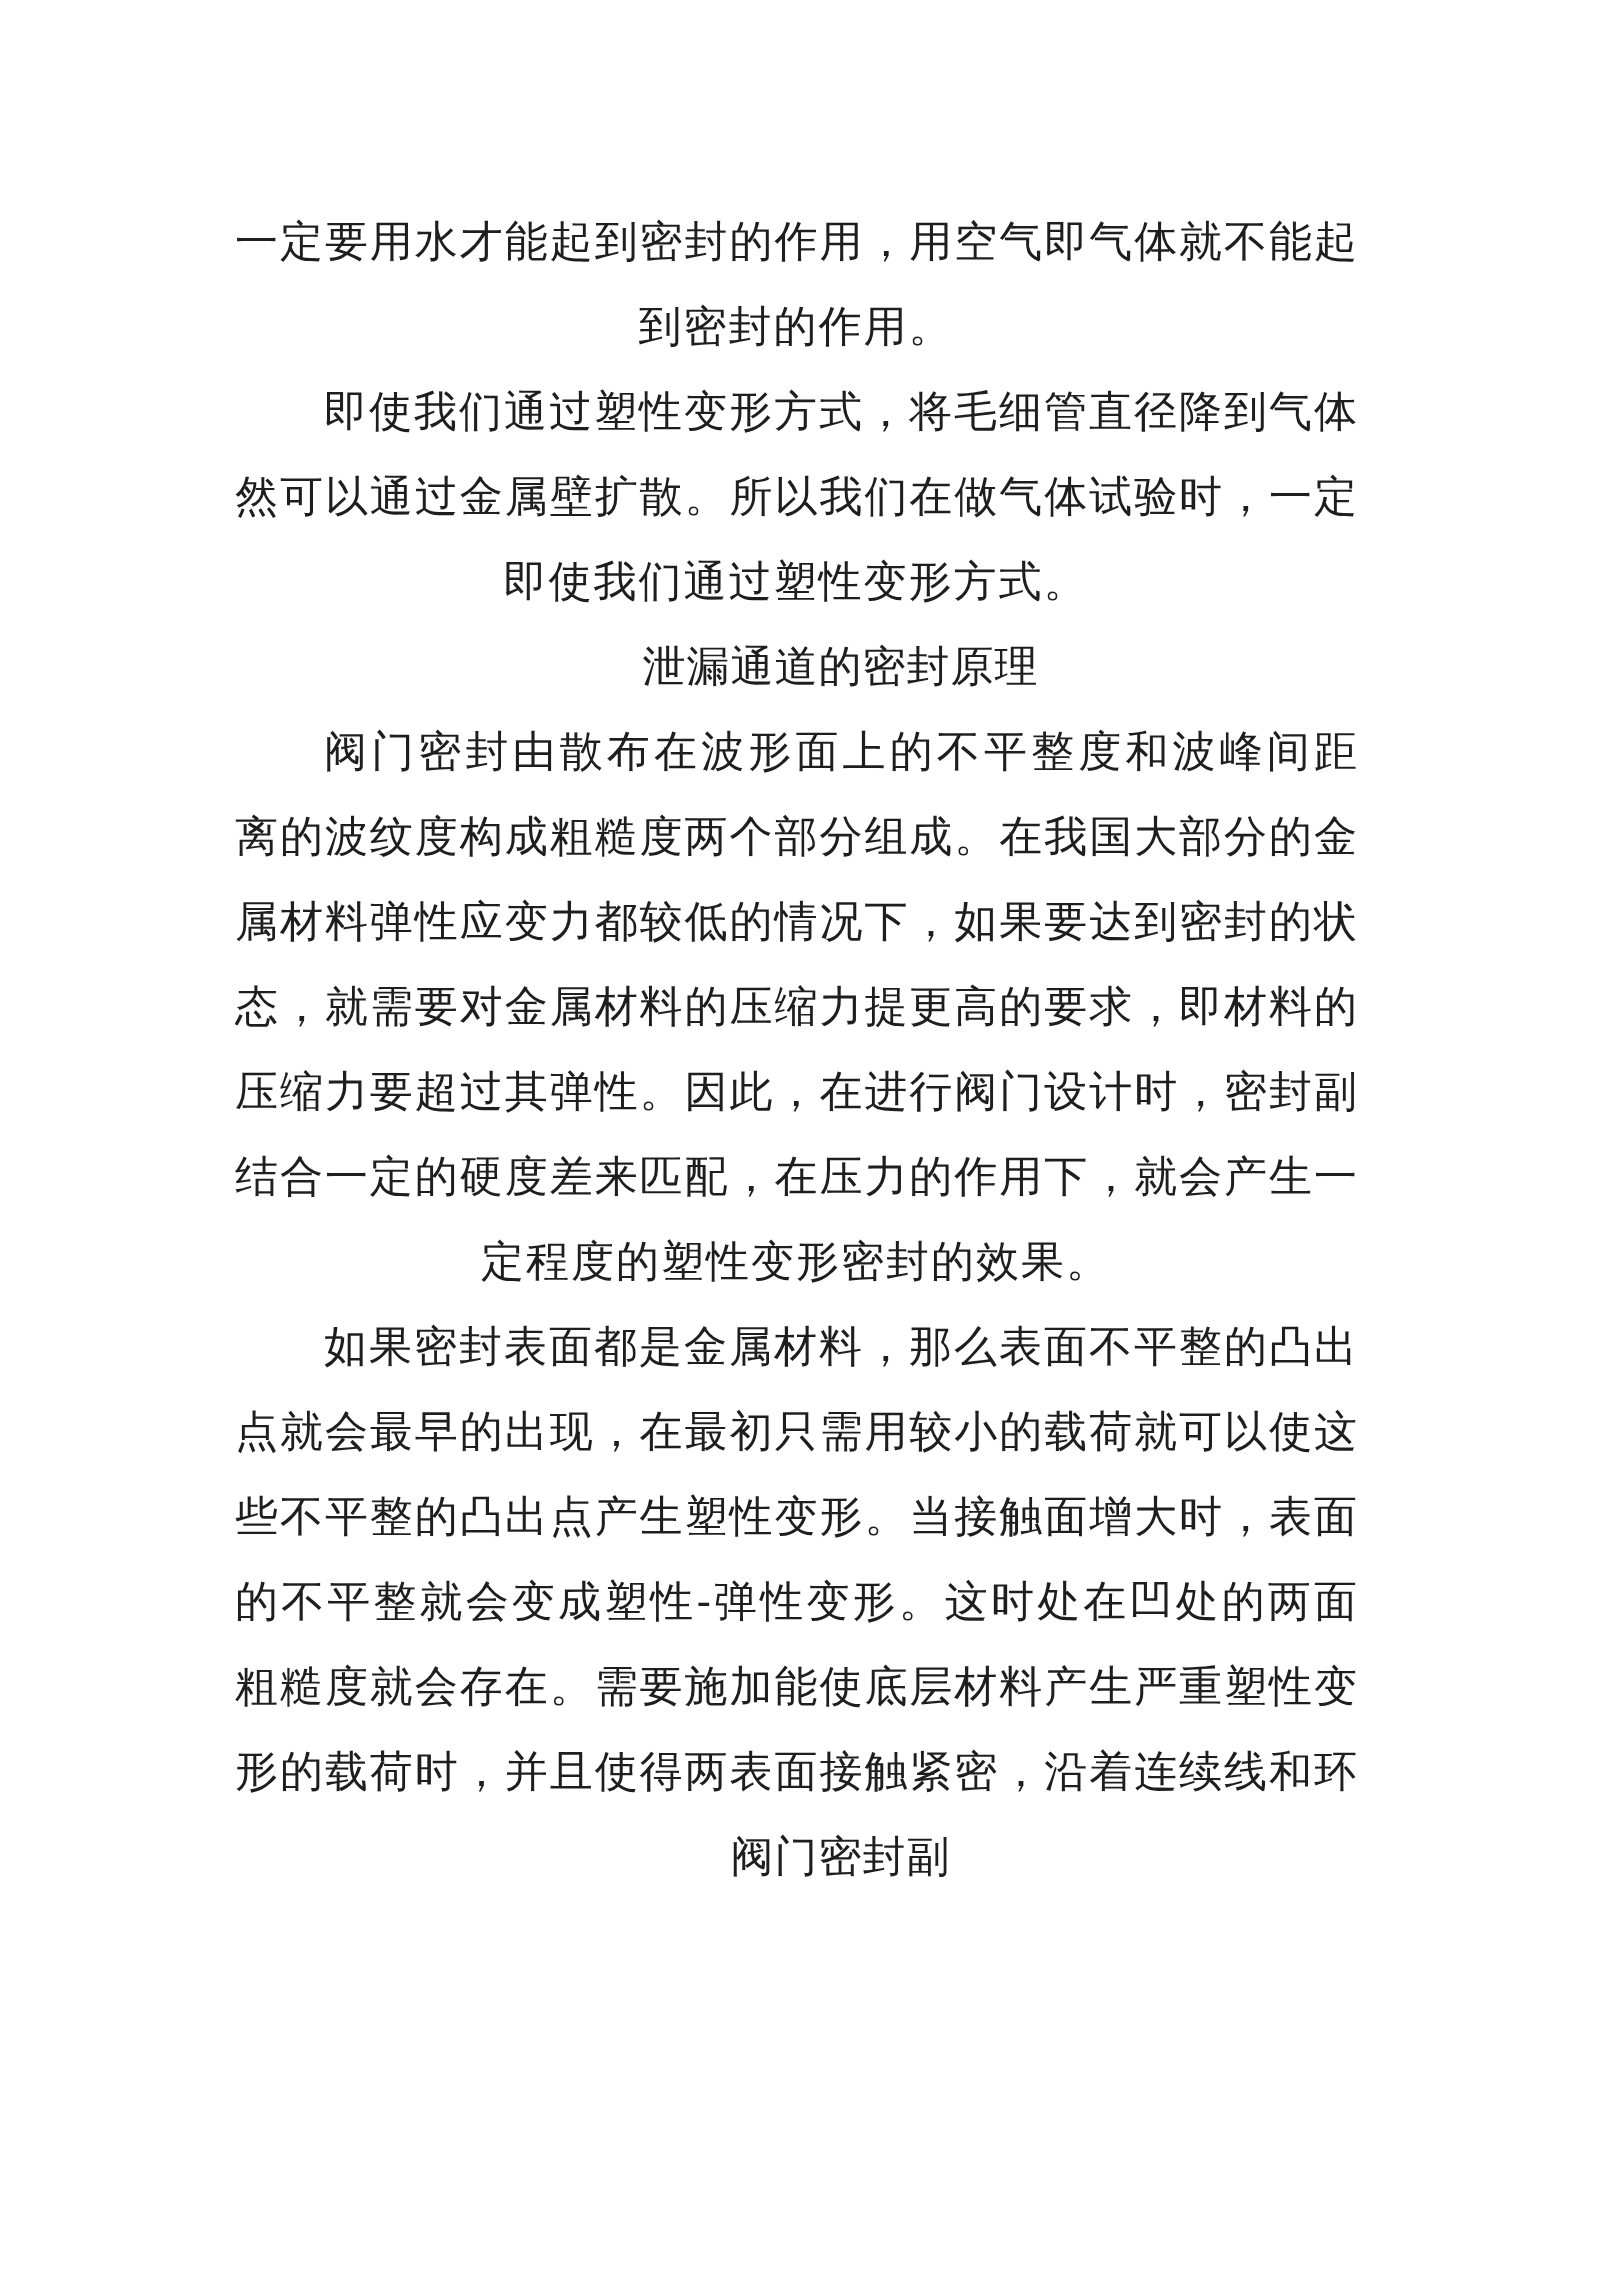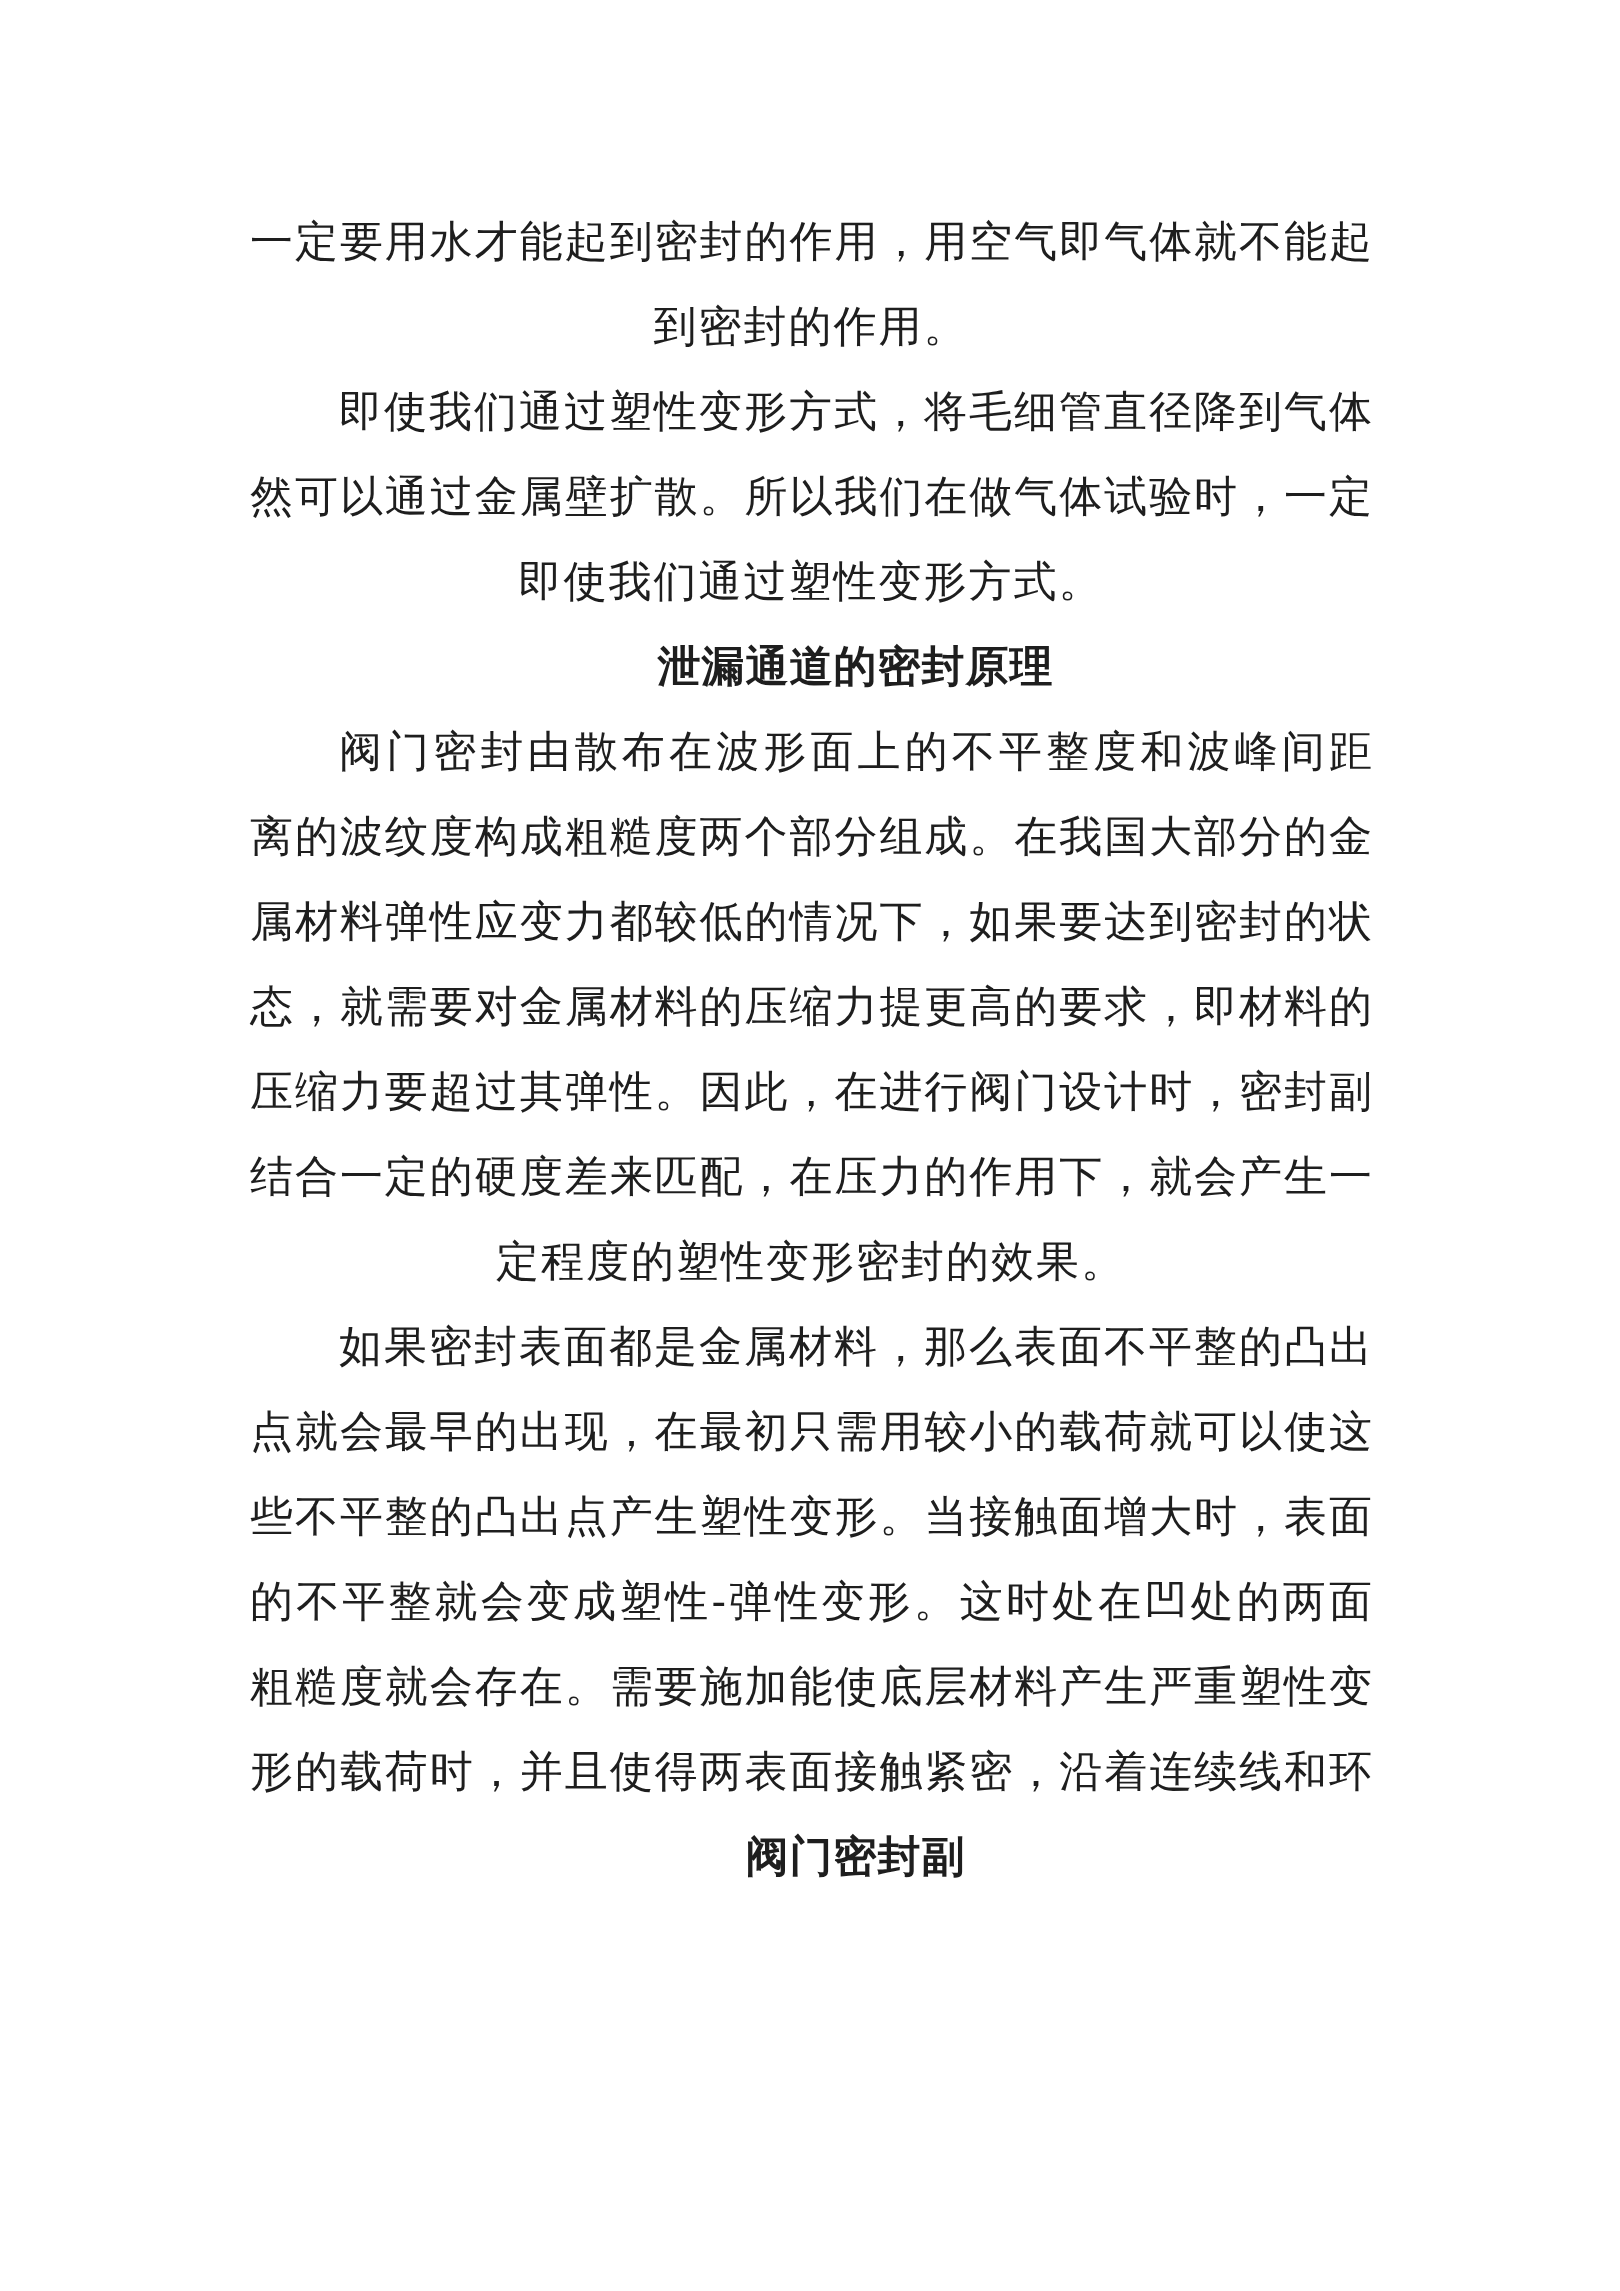--- a/index.html
+++ b/index.html
@@ -7,21 +7,21 @@
     position: relative;
     width: 1620px;
     height: 2292px;
     margin: 0 auto;
     background: #ffffff;
     overflow: hidden;
     font-family: "DejaVu Serif", "Liberation Serif", serif;
   }
   .doc {
     position: absolute;
-    left: 250px;
+    left: 235px;
     top: 199px;
     width: 1122px;
   }
   .paragraph { margin: 0; padding: 0; }
   .line {
     font-size: 43px;
     line-height: 85px;
     color: #1e1e1e;
     letter-spacing: 2px;
     text-align: center;
@@ -29,21 +29,21 @@
   }
   
   .line.fill {
     text-align: justify;
     text-align-last: justify;
     letter-spacing: 0;
   }
   
   .line.indent { text-indent: 89px; }
   .paragraph.heading .line {
-    font-weight: 700;
+    font-weight: 400;
     letter-spacing: 1px;
   }
 </style>
 </head>
 <body>
 
 <div class="page" style="background: rgb(255, 255, 255); color: rgb(30, 30, 30);">
   <div class="doc">
       <div class="paragraph body">
         <div class="line fill">一定要用水才能起到密封的作用，用空气即气体就不能起</div>

